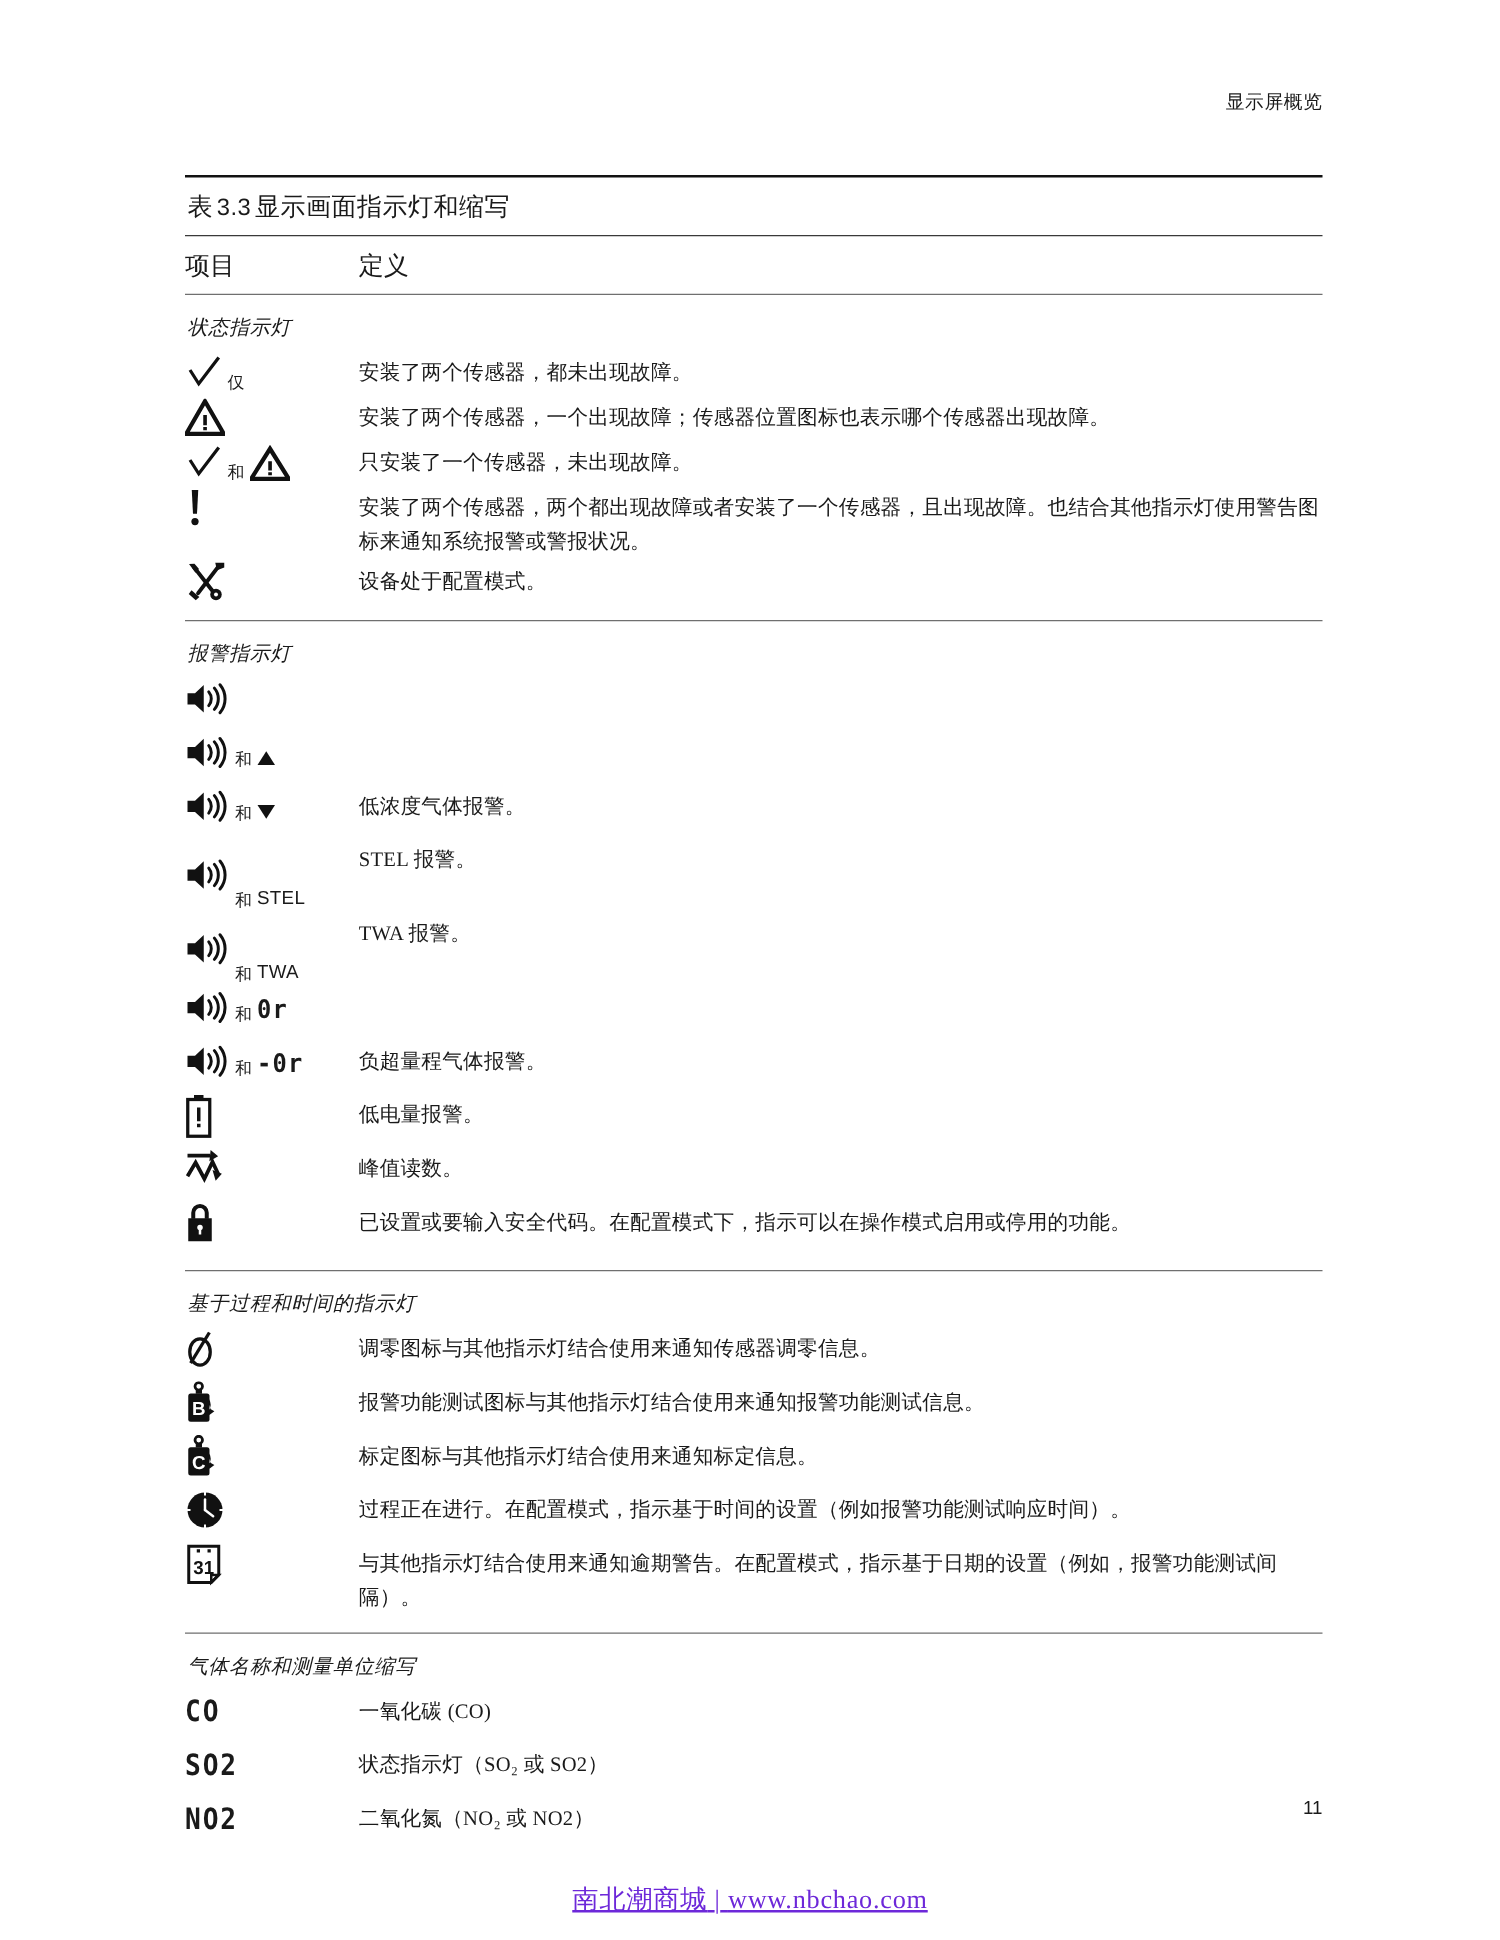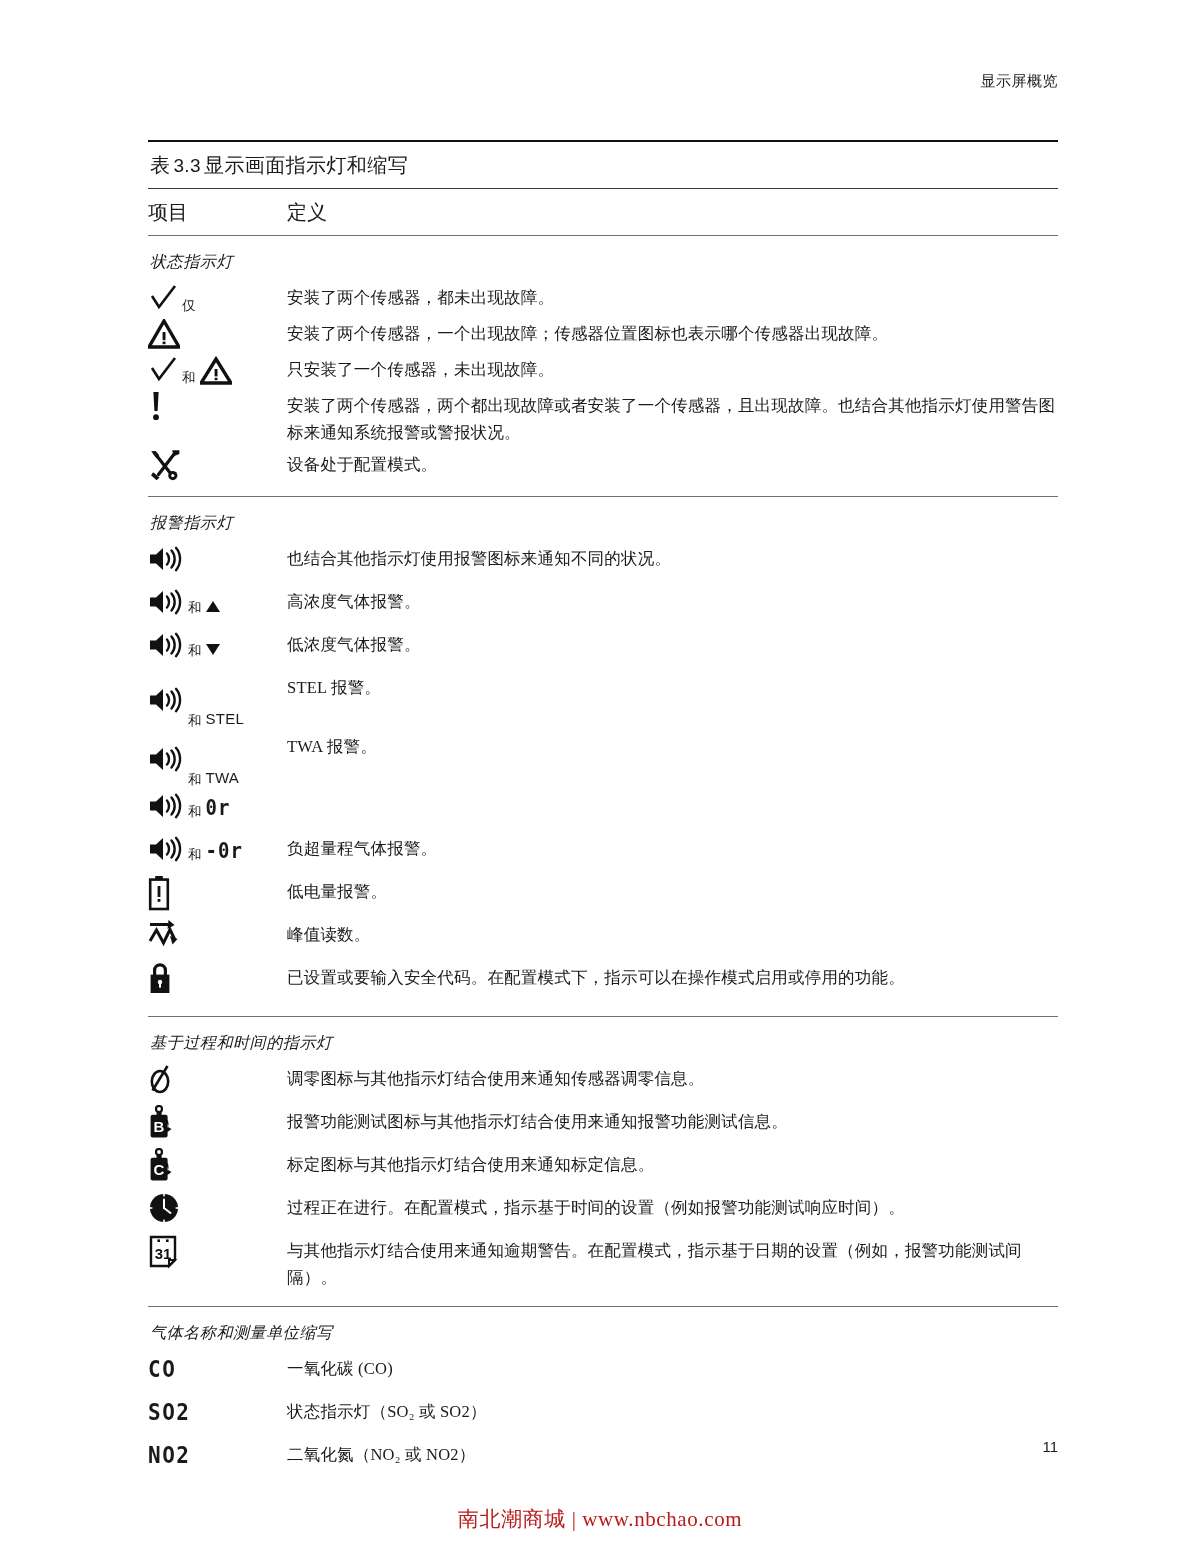--- a/index.html
+++ b/index.html
@@ -170,21 +170,22 @@
     font-family: Liberation Sans, sans-serif;
   }
   .site-footer {
     position: absolute;
     left: 0;
     right: 0;
     top: 1505px;
     text-align: center;
     font-size: 21px;
     letter-spacing: 0.6px;
-    color: #b91c1c;
+    color: #6d28d9;
+    text-decoration: underline;
   }
   .site-footer .url {
     font-family: "Liberation Serif", serif;
   }
 </style>
 </head>
 <body>
 
 <div class="page">
 
@@ -300,39 +301,37 @@
             <svg width="36" height="26" viewBox="0 0 36 26">
               <path d="M2 8.5 L8 8.5 L15 2 L15 24 L8 17.5 L2 17.5 Z" fill="#111"></path>
               <g fill="none" stroke="#111" stroke-width="2.4" stroke-linecap="round">
                 <path d="M19 7.5 A8.5 8.5 0 0 1 19 18.5"></path>
                 <path d="M23.5 4.5 A13 13 0 0 1 23.5 21.5"></path>
                 <path d="M28 1.8 A17.5 17.5 0 0 1 28 24.2"></path>
               </g>
             </svg>
           </span>
         </div>
-        <div class="row-def">也结合其他指示灯使用报警图标来通知不同的状况。</div>
       </div>
 
       <div class="row pad-lg">
         <div class="row-sym">
           <span class="sym">
             <svg width="36" height="26" viewBox="0 0 36 26">
               <path d="M2 8.5 L8 8.5 L15 2 L15 24 L8 17.5 L2 17.5 Z" fill="#111"></path>
               <g fill="none" stroke="#111" stroke-width="2.4" stroke-linecap="round">
                 <path d="M19 7.5 A8.5 8.5 0 0 1 19 18.5"></path>
                 <path d="M23.5 4.5 A13 13 0 0 1 23.5 21.5"></path>
                 <path d="M28 1.8 A17.5 17.5 0 0 1 28 24.2"></path>
               </g>
             </svg>
             <span class="conj">和</span>
             <span class="tri-up"></span>
           </span>
         </div>
-        <div class="row-def">高浓度气体报警。</div>
       </div>
 
       <div class="row pad-lg">
         <div class="row-sym">
           <span class="sym">
             <svg width="36" height="26" viewBox="0 0 36 26">
               <path d="M2 8.5 L8 8.5 L15 2 L15 24 L8 17.5 L2 17.5 Z" fill="#111"></path>
               <g fill="none" stroke="#111" stroke-width="2.4" stroke-linecap="round">
                 <path d="M19 7.5 A8.5 8.5 0 0 1 19 18.5"></path>
                 <path d="M23.5 4.5 A13 13 0 0 1 23.5 21.5"></path>

